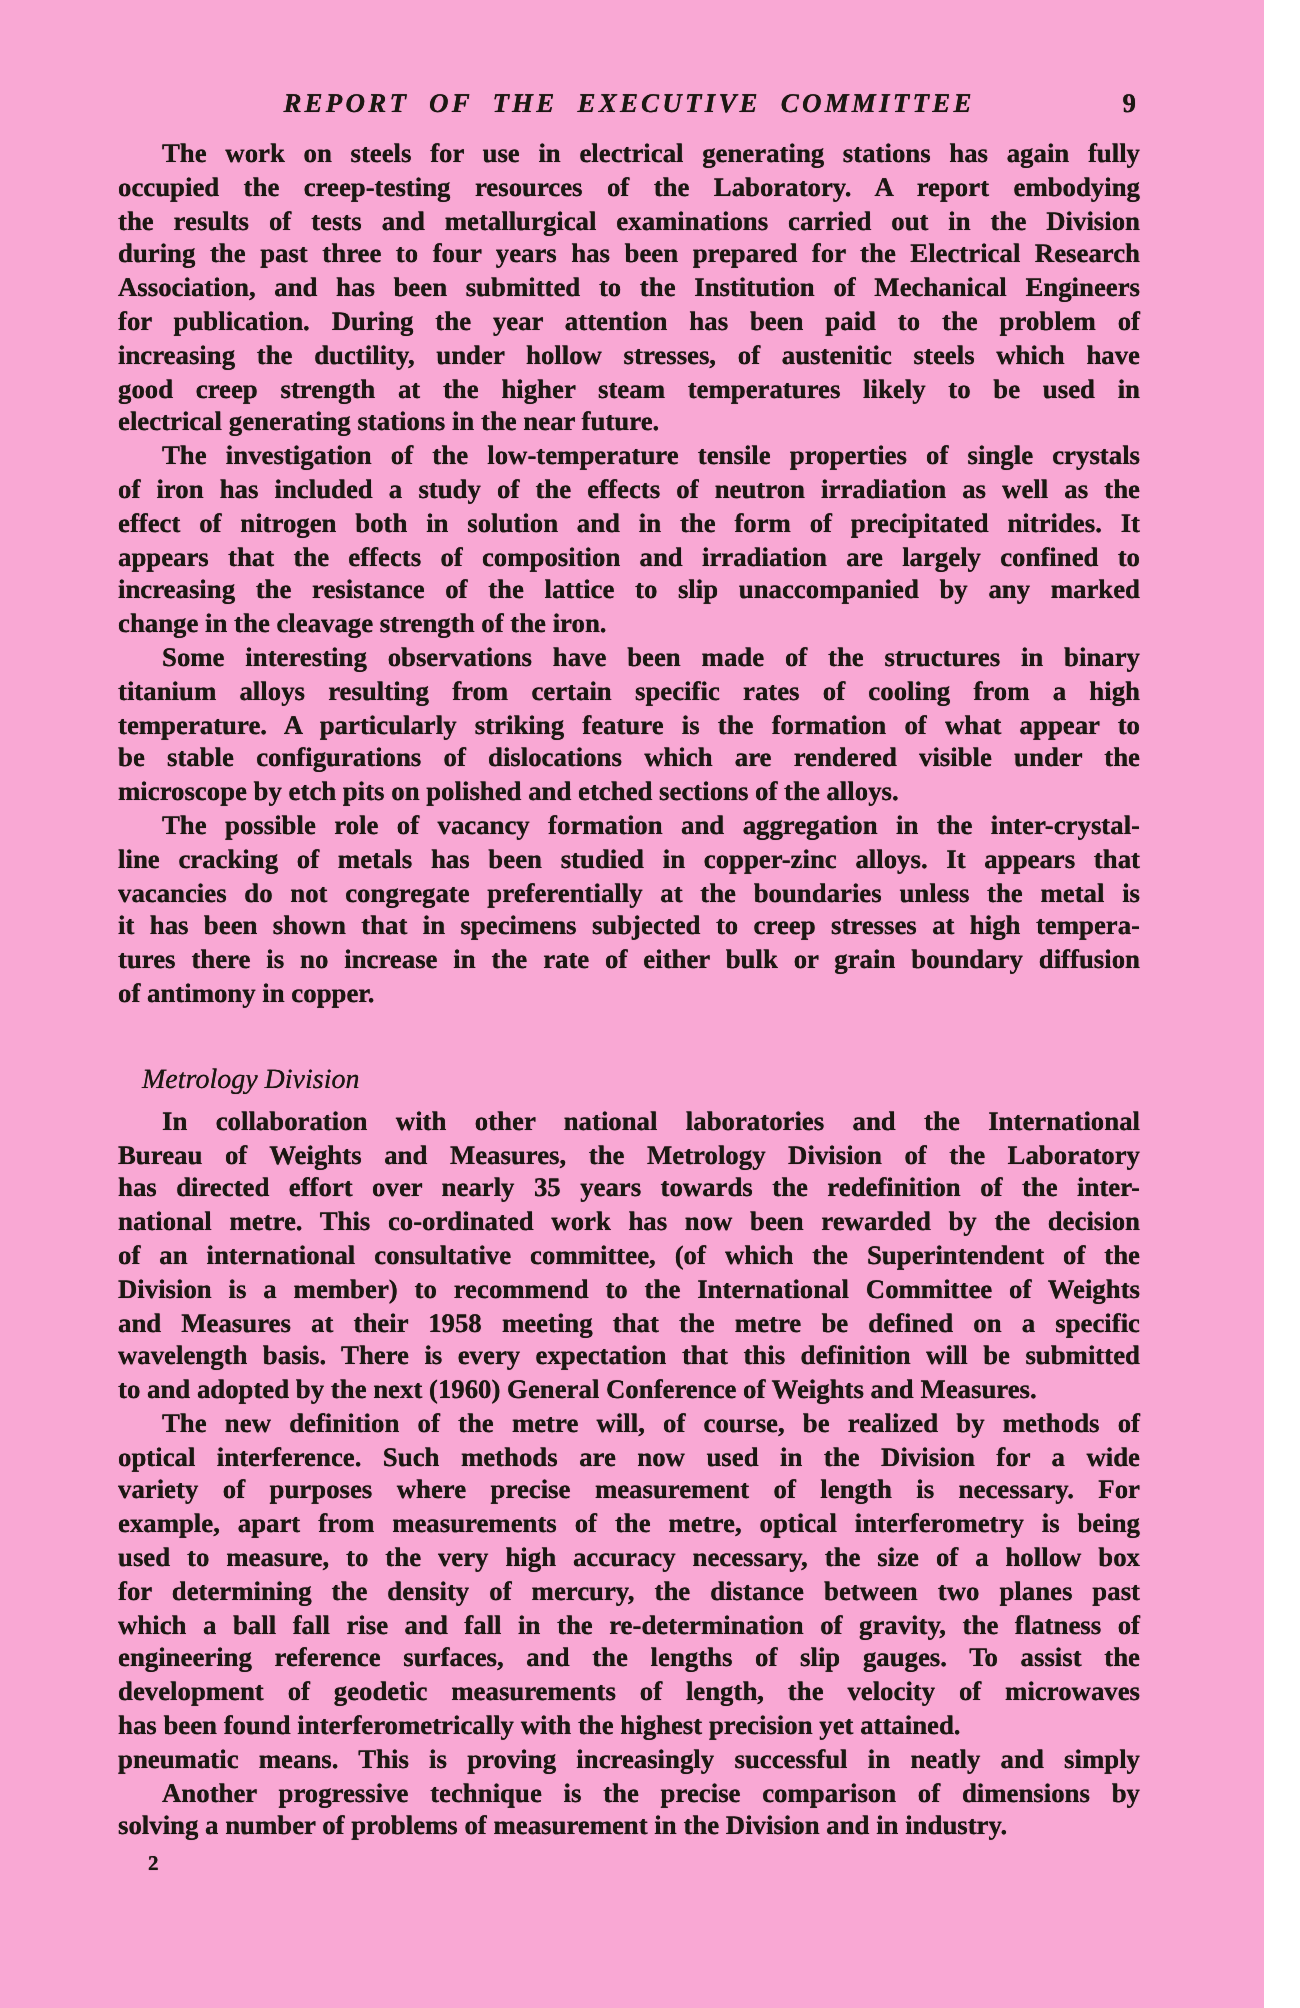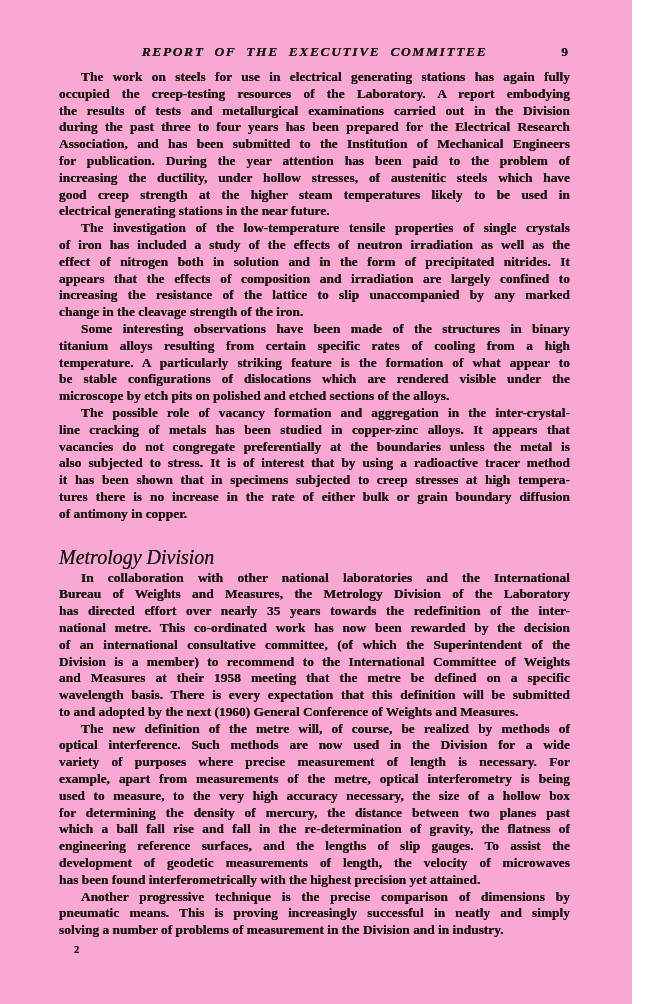--- a/index.html
+++ b/index.html
@@ -45,23 +45,23 @@
     line-height: 16.8px;
     text-align: justify;
     text-align-last: justify;
     font-weight: bold;
     -moz-text-align-last: justify;
   }
   .line.last { text-align-last: left; -moz-text-align-last: left; }
   .line.first { padding-left: 22px; }
   .heading {
     font-style: italic;
-    font-size: 20px;
+    font-size: 14px;
     line-height: 17px;
-    margin: 26px 0 4px 0;
+    margin: 26px 0 4px 12px;
   }
   .sig {
     font-size: 10.5px;
     font-weight: 700;
     margin: 5px 0 0 15px;
   }
 </style>
 </head>
 <body>
 
@@ -95,21 +95,20 @@
         <div class="line first">Some interesting observations have been made of the structures in binary</div>
         <div class="line">titanium alloys resulting from certain specific rates of cooling from a high</div>
         <div class="line">temperature. A particularly striking feature is the formation of what appear to</div>
         <div class="line">be stable configurations of dislocations which are rendered visible under the</div>
         <div class="line last">microscope by etch pits on polished and etched sections of the alloys.</div>
       </div>
       <div class="paragraph">
         <div class="line first">The possible role of vacancy formation and aggregation in the inter-crystal-</div>
         <div class="line">line cracking of metals has been studied in copper-zinc alloys. It appears that</div>
         <div class="line">vacancies do not congregate preferentially at the boundaries unless the metal is</div>
-        <div class="line">also subjected to stress. It is of interest that by using a radioactive tracer method</div>
         <div class="line">it has been shown that in specimens subjected to creep stresses at high tempera-</div>
         <div class="line">tures there is no increase in the rate of either bulk or grain boundary diffusion</div>
         <div class="line last">of antimony in copper.</div>
       </div>
       <div class="heading">Metrology Division</div>
       <div class="paragraph">
         <div class="line first">In collaboration with other national laboratories and the International</div>
         <div class="line">Bureau of Weights and Measures, the Metrology Division of the Laboratory</div>
         <div class="line">has directed effort over nearly 35 years towards the redefinition of the inter-</div>
         <div class="line">national metre. This co-ordinated work has now been rewarded by the decision</div>
@@ -125,20 +124,20 @@
         <div class="line">variety of purposes where precise measurement of length is necessary. For</div>
         <div class="line">example, apart from measurements of the metre, optical interferometry is being</div>
         <div class="line">used to measure, to the very high accuracy necessary, the size of a hollow box</div>
         <div class="line">for determining the density of mercury, the distance between two planes past</div>
         <div class="line">which a ball fall rise and fall in the re-determination of gravity, the flatness of</div>
         <div class="line">engineering reference surfaces, and the lengths of slip gauges. To assist the</div>
         <div class="line">development of geodetic measurements of length, the velocity of microwaves</div>
         <div class="line last">has been found interferometrically with the highest precision yet attained.</div>
       </div>
       <div class="paragraph">
+        <div class="line">pneumatic means. This is proving increasingly successful in neatly and simply</div>
         <div class="line first">Another progressive technique is the precise comparison of dimensions by</div>
-        <div class="line">pneumatic means. This is proving increasingly successful in neatly and simply</div>
         <div class="line last">solving a number of problems of measurement in the Division and in industry.</div>
       </div>
     </div>
 
   <div class="sig">2</div>
 </div>
 
 </body></html>

